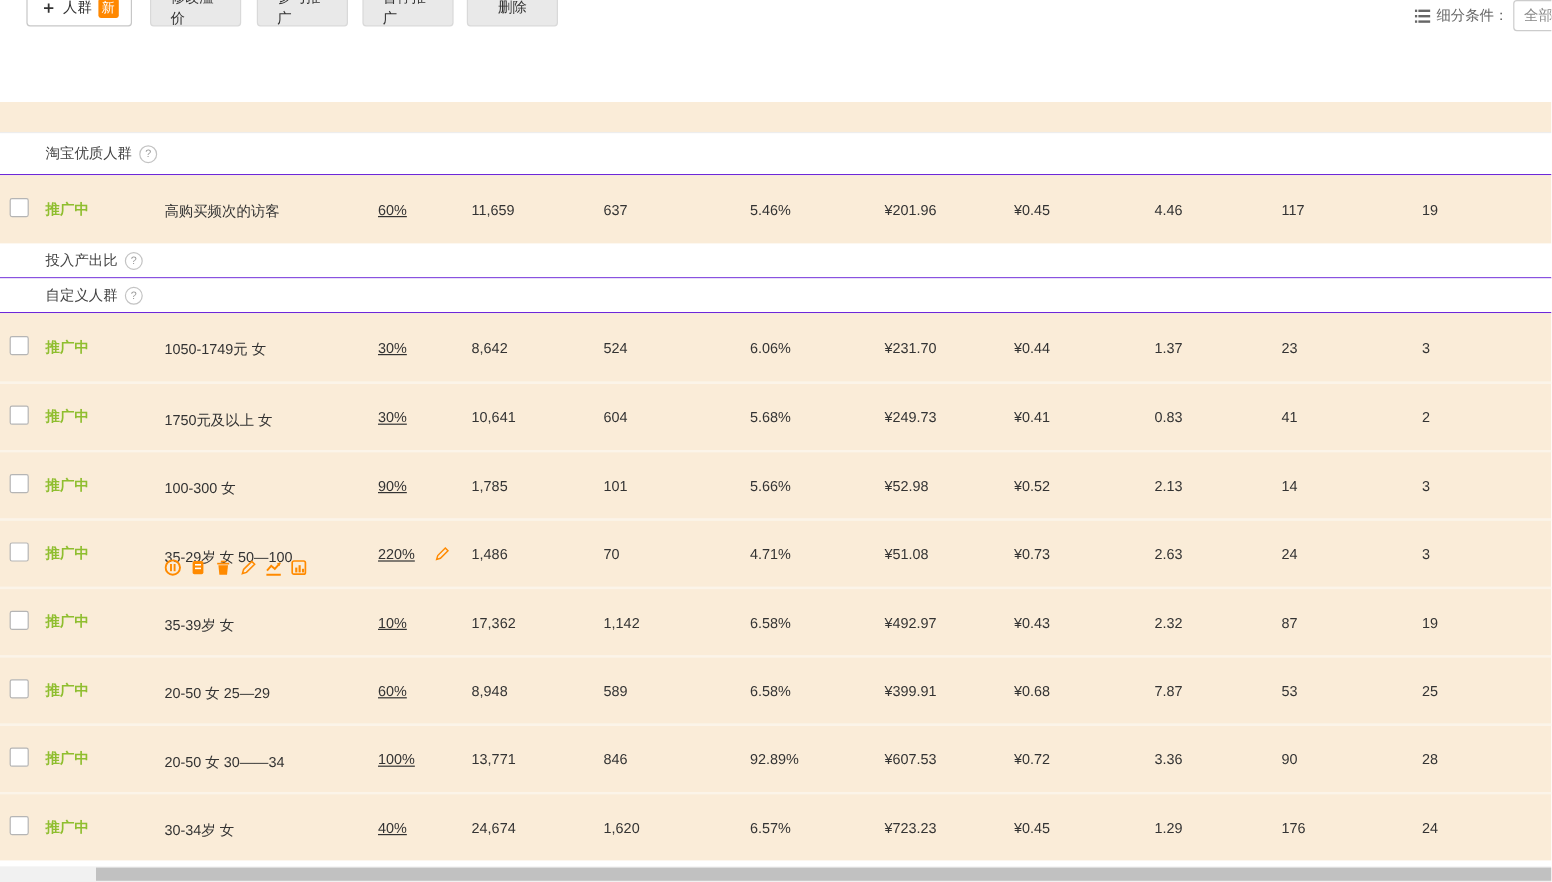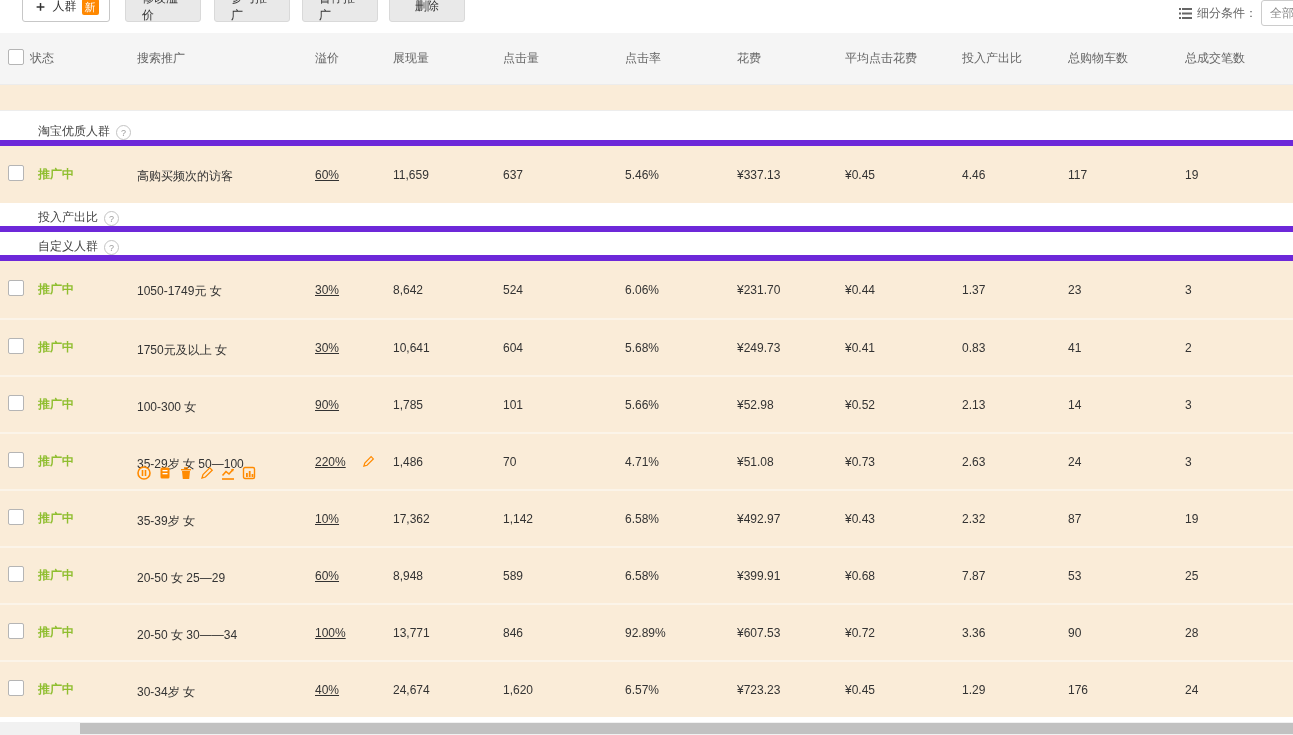--- a/index.html
+++ b/index.html
@@ -35,22 +35,22 @@
   .row-data{position:relative;height:57px;background:#faecd8;box-sizing:border-box;}
   .row-data + .row-data{border-top:2px solid #fbf4e9;height:57px;}
   .row-data .grid{height:100%;}
   .row-partial{height:25px;overflow:hidden;background:#faecd8;position:relative;}
   .row-partial .inner{position:absolute;top:-16px;left:0;width:100%;height:57px;}
 
   .status{color:#8fbe2f;font-weight:bold;padding-left:8px;}
   .aud-name{position:absolute;left:137px;top:22px;color:#333;white-space:nowrap;}
   .premium-cell{display:flex;align-items:center;text-decoration:underline;}
 
-  .row-section{position:relative;height:29px;background:#fff;border-bottom:6px solid #6d28d9;
-               box-sizing:border-box;display:flex;align-items:flex-end;}
+  .row-section{position:relative;height:29px;background:#fff;border-bottom:1px solid #6d28d9;
+               box-sizing:border-box;display:flex;align-items:center;}
   .row-section.first{height:36px;border-top:1px solid #ededed;}
   .sec-label{margin-left:38px;color:#444;}
   .help{display:inline-flex;align-items:center;justify-content:center;width:13px;height:13px;
         border:1px solid #c3c3c3;border-radius:50%;color:#9a9a9a;font-size:9px;margin-left:6px;cursor:pointer;}
 
   .action-icons{position:absolute;left:137px;top:32px;display:flex;gap:7px;align-items:center;}
   .aicon{width:14px;height:14px;display:inline-block;cursor:pointer;}
   .edit-premium{margin-left:16px;cursor:pointer;display:inline-flex;}
 
   
@@ -85,36 +85,20 @@
             <rect x="3" y="10" width="10" height="2"></rect>
           </g>
       </svg>
       <span class="flabel">细分条件：</span>
       <div class="filter-select">
         <span>全部</span>
       </div>
     </div>
   </div>
 
-  <div class="thead">
-    <div class="grid" id="header-grid">
-      <div><span class="checkbox"></span></div>
-    <div class="hcell">状态</div>
-        <div class="hcell">搜索推广</div>
-        <div class="hcell">溢价</div>
-        <div class="hcell">展现量</div>
-        <div class="hcell">点击量</div>
-        <div class="hcell">点击率</div>
-        <div class="hcell">花费</div>
-        <div class="hcell">平均点击花费</div>
-        <div class="hcell">投入产出比</div>
-        <div class="hcell">总购物车数</div>
-        <div class="hcell">总成交笔数</div>
-      </div>
-  </div>
 
   <div class="rows" id="rows">
       <div class="row-partial">
         <div class="inner">
           <div class="grid">
             <div></div>
             <div class="status">推广中</div>
             <div></div>
             <div class="premium-cell">
               <span>200%</span>
@@ -138,21 +122,21 @@
         <div class="grid">
           <div><span class="checkbox"></span></div>
           <div class="status">推广中</div>
           <div></div>
           <div class="premium-cell">
             <span>60%</span>
           </div>
           <div>11,659</div>
           <div>637</div>
           <div>5.46%</div>
-          <div>¥337.13</div>
+          <div>¥201.96</div>
           <div>¥0.45</div>
           <div>4.46</div>
           <div>117</div>
           <div>19</div>
         </div>
         <div class="aud-name">高购买频次的访客</div>
       </div>
       <div class="row-section">
         <span class="sec-label">投入产出比</span>
         <span class="help">?</span>

